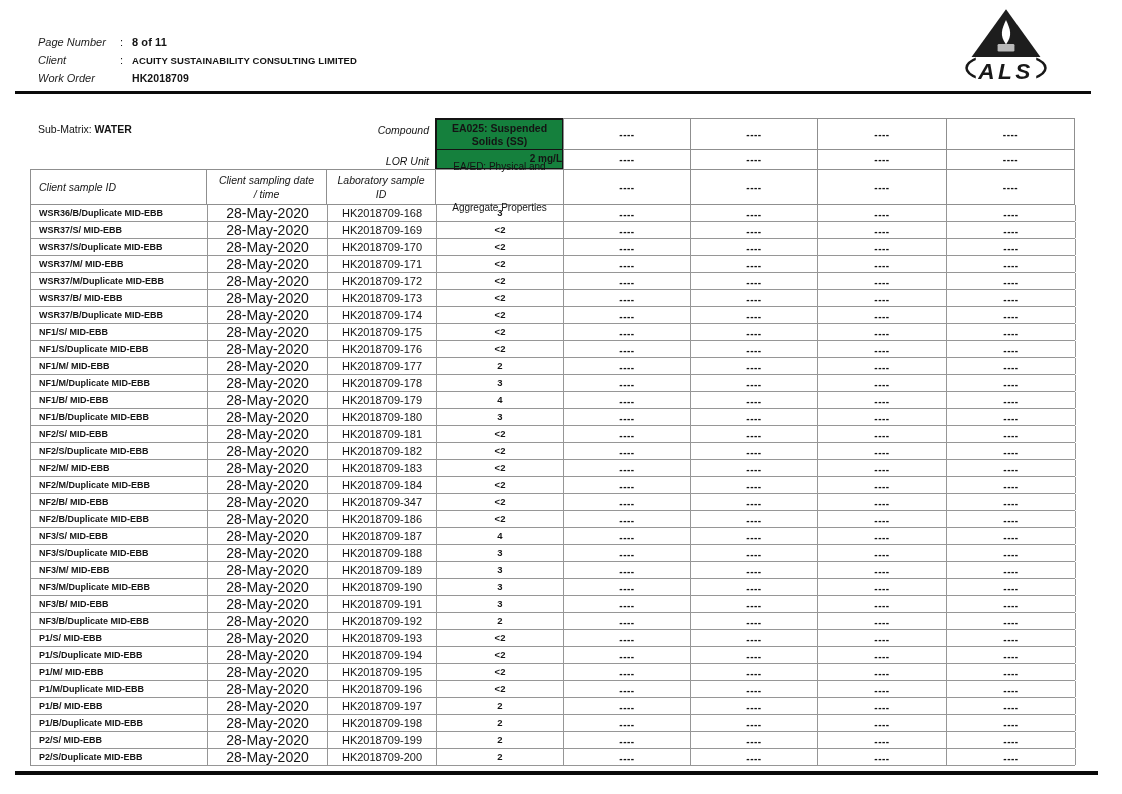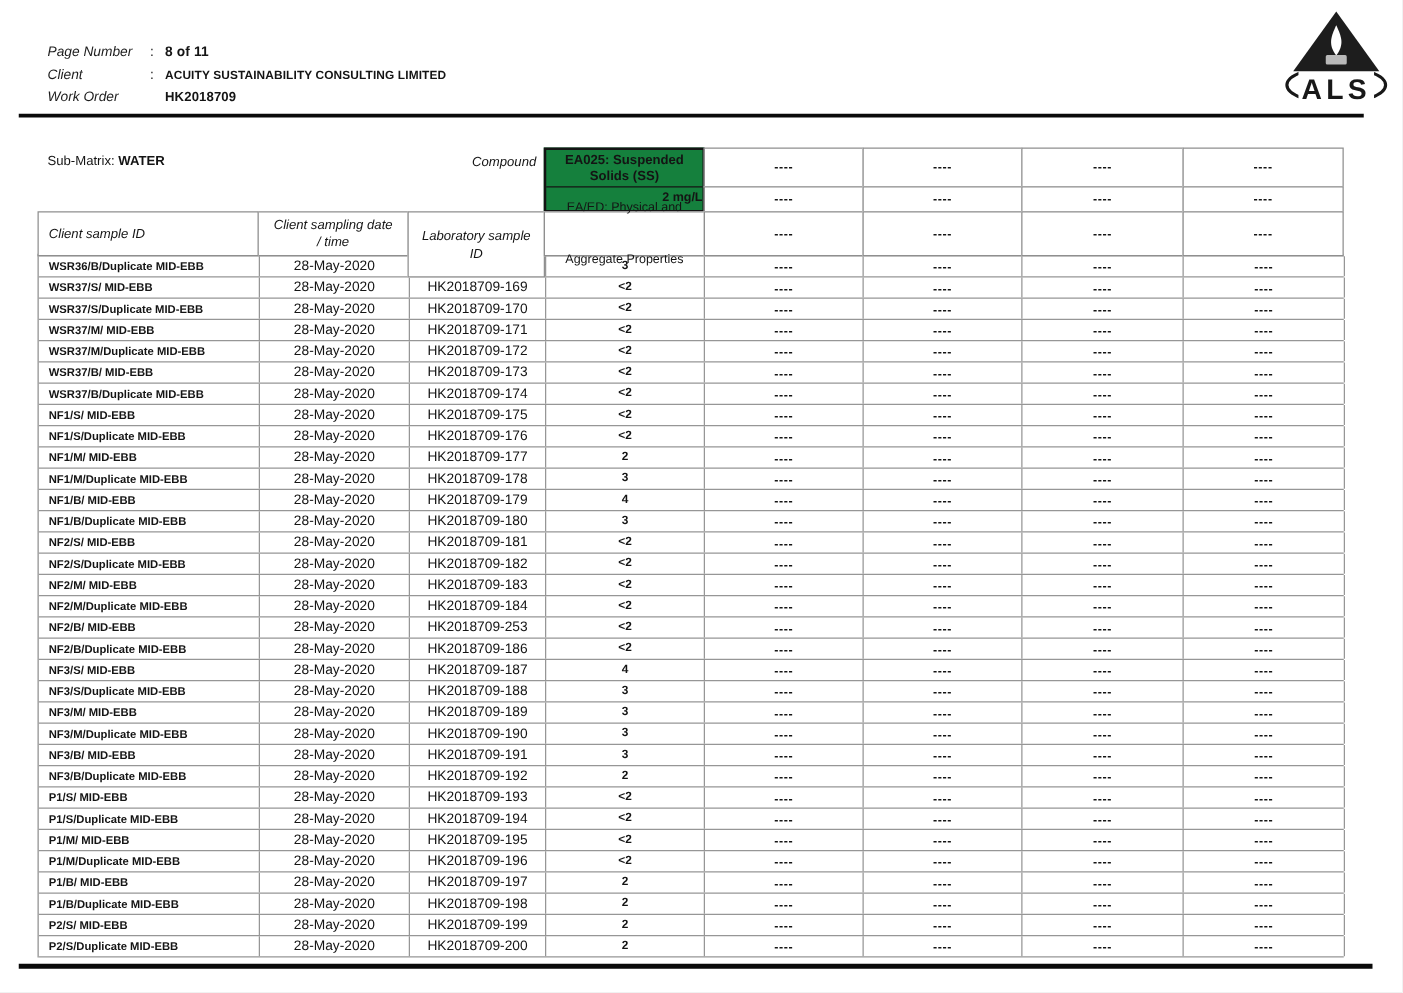--- a/index.html
+++ b/index.html
@@ -10,21 +10,21 @@
   
   .hdr { position:absolute; left:38px; top:36px; }
   .hfield { display:grid; grid-template-columns:82px 12px auto; align-items:baseline; height:18px; }
   .hlabel { font-style:italic; font-size:11px; color:#1c1c1c; }
   .hsep { font-size:11px; color:#1c1c1c; }
   .hvalue { font-weight:bold; font-size:11px; letter-spacing:.1px; }
   .hfield:nth-child(2) .hvalue { font-size:9.5px; }
   .hfield:nth-child(3) .hvalue { font-size:10.5px; }
   .hrule { position:absolute; left:15px; top:91px; width:1076px; height:3px; background:#0a0a0a; }
   .frule { position:absolute; left:15px; top:771px; width:1083px; height:4px; background:#0a0a0a; }
-  .logo { position:absolute; left:1027px; top:8px; width:84px; height:78px; }
+  .logo { position:absolute; left:964px; top:8px; width:84px; height:78px;font-style:italic; }
 
   
   .tbl { position:absolute; left:30px; top:118px; width:1045px; }
   .thead { position:relative; height:87px; border-bottom:2.5px solid #0a0a0a; }
   .submatrix { position:absolute; left:8px; top:5px; font-size:10.5px; }
   .submatrix b { font-weight:bold; }
   .lbl-compound { position:absolute; left:0; top:6px; width:399px; text-align:right; font-style:italic; font-size:10.5px; }
   .lbl-lor { position:absolute; left:0; top:37px; width:399px; text-align:right; font-style:italic; font-size:10.5px; }
 
   .ea-box { position:absolute; left:405px; top:0; width:129px; height:52px; border:2px solid #141414; background:#15803d; }
@@ -32,41 +32,41 @@
   .ea-unit { height:17px; line-height:17px; text-align:right; font-size:10px;font-weight:bold; }
 
   .hcell { position:absolute; border:1px solid #8f8f8f; background:#fff; display:flex; flex-direction:column; justify-content:center; align-items:center; text-align:center; }
   .hc-it { font-style:italic; font-size:10.5px; line-height:14px; }
   .hc-reg { font-size:10px; line-height:13px;gap:28px; }
   .hc-left { align-items:flex-start; padding-left:8px; }
   .dash { font-weight:bold; font-size:10px; letter-spacing:.5px; }
 
   .g1 { left:0;    top:51px; width:177px; height:36px; }
   .g2 { left:176px; top:51px; width:121px; height:36px; }
-  .g3 { left:296px; top:51px; width:110px; height:53px; }
+  .g3 { left:296px; top:51px; width:110px; height:36px; }
   .g4 { left:405px; top:51px; width:129px; height:36px; }
   .g5 { left:533px; top:51px; width:128px; height:36px; }
   .g6 { left:660px; top:51px; width:128px; height:36px; }
   .g7 { left:787px; top:51px; width:130px; height:36px; }
   .g8 { left:916px; top:51px; width:129px; height:36px; }
 
   .d5a { left:533px; top:0; width:128px; height:32px; }
   .d6a { left:660px; top:0; width:128px; height:32px; }
   .d7a { left:787px; top:0; width:130px; height:32px; }
   .d8a { left:916px; top:0; width:129px; height:32px; }
   .d5b { left:533px; top:31px; width:128px; height:21px; }
   .d6b { left:660px; top:31px; width:128px; height:21px; }
   .d7b { left:787px; top:31px; width:130px; height:21px; }
   .d8b { left:916px; top:31px; width:129px; height:21px; }
 
   .tbody { border-left:1px solid #8f8f8f; }
   .trow { display:grid; grid-template-columns:177px 120px 109px 127px 127px 127px 129px 129px; height:17px; border-bottom:1px solid #969696; }
   .td { border-right:1px solid #969696; overflow:hidden; white-space:nowrap; line-height:16px; }
   .c-id  { padding-left:8px; font-weight:bold; font-size:9px; }
-  .c-date{ text-align:center; font-size:11px; }
+  .c-date{ text-align:center; font-size:14px; }
   .c-lab { text-align:center; font-size:11px; }
   .c-val { text-align:center; font-weight:bold; font-size:9.5px; }
   .c-dash{ text-align:center; }
 </style>
 </head>
 <body>
 
 <div class="page">
 
   <div class="hdr">
@@ -101,20 +101,21 @@
   <div class="hrule"></div>
 
   <div class="tbl">
 
     <div class="thead">
       <div class="submatrix">
         <span>Sub-Matrix:</span>
         <b>WATER</b>
       </div>
       <div class="lbl-compound">Compound</div>
+      <div class="lbl-lor">LOR Unit</div>
 
       <div class="ea-box">
         <div class="ea-name">
           <span>EA025: Suspended</span>
           <span>Solids (SS)</span>
         </div>
         <div class="ea-unit">2 mg/L</div>
       </div>
 
       <div class="hcell d5a">
@@ -338,21 +339,21 @@
     <div class="td c-lab">HK2018709-184</div>
     <div class="td c-val">&lt;2</div>
     <div class="td c-dash"><span class="dash">----</span></div>
     <div class="td c-dash"><span class="dash">----</span></div>
     <div class="td c-dash"><span class="dash">----</span></div>
     <div class="td c-dash"><span class="dash">----</span></div>
   </div>
         <div class="trow">
     <div class="td c-id">NF2/B/ MID-EBB</div>
     <div class="td c-date">28-May-2020</div>
-    <div class="td c-lab">HK2018709-253</div>
+    <div class="td c-lab">HK2018709-347</div>
     <div class="td c-val">&lt;2</div>
     <div class="td c-dash"><span class="dash">----</span></div>
     <div class="td c-dash"><span class="dash">----</span></div>
     <div class="td c-dash"><span class="dash">----</span></div>
     <div class="td c-dash"><span class="dash">----</span></div>
   </div>
         <div class="trow">
     <div class="td c-id">NF2/B/Duplicate MID-EBB</div>
     <div class="td c-date">28-May-2020</div>
     <div class="td c-lab">HK2018709-186</div>

